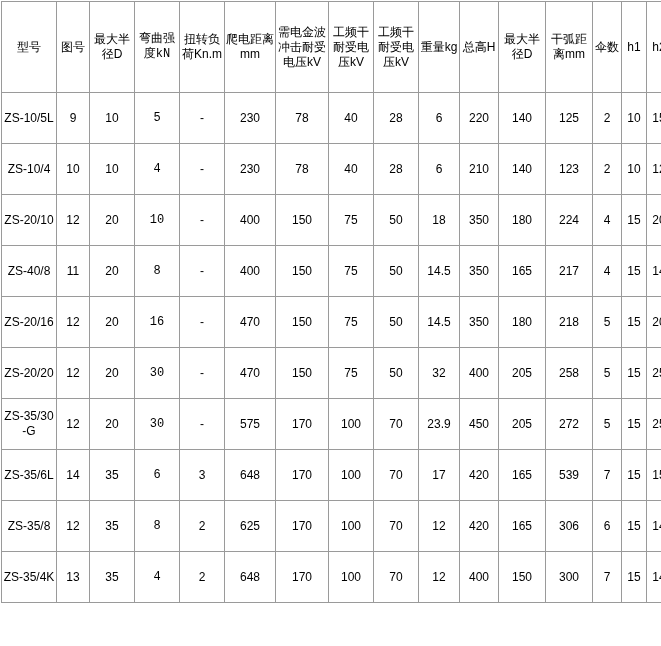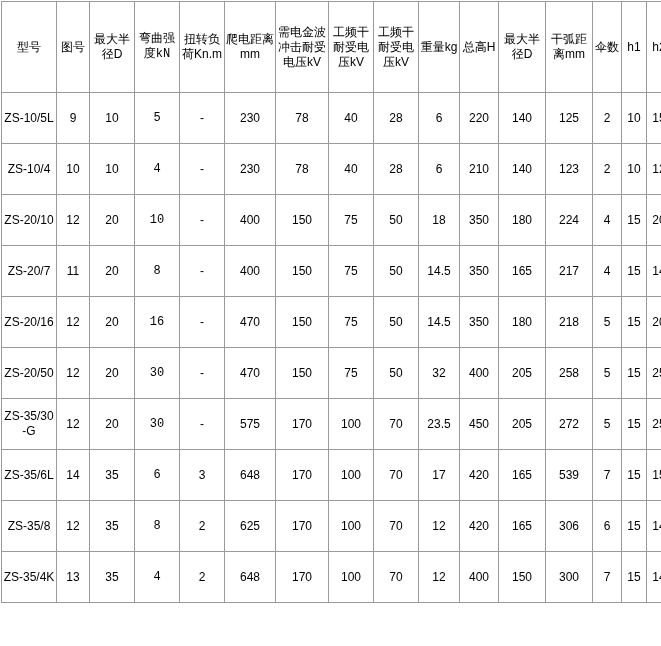--- a/index.html
+++ b/index.html
@@ -129,21 +129,21 @@
         <td class="c-wet">50</td>
         <td class="c-weight">18</td>
         <td class="c-total">350</td>
         <td class="c-maxd">180</td>
         <td class="c-arc">224</td>
         <td class="c-umb">4</td>
         <td class="c-h1">15</td>
         <td class="c-h2">20</td>
       </tr>
       <tr>
-        <td class="c-model">ZS-20/7</td>
+        <td class="c-model">ZS-40/8</td>
         <td class="c-fig">11</td>
         <td class="c-volt">20</td>
         <td class="c-bend">8</td>
         <td class="c-torsion">-</td>
         <td class="c-creep">400</td>
         <td class="c-imp">150</td>
         <td class="c-dry">75</td>
         <td class="c-wet">50</td>
         <td class="c-weight">14.5</td>
         <td class="c-total">350</td>
@@ -165,21 +165,21 @@
         <td class="c-wet">50</td>
         <td class="c-weight">14.5</td>
         <td class="c-total">350</td>
         <td class="c-maxd">180</td>
         <td class="c-arc">218</td>
         <td class="c-umb">5</td>
         <td class="c-h1">15</td>
         <td class="c-h2">20</td>
       </tr>
       <tr>
-        <td class="c-model">ZS-20/50</td>
+        <td class="c-model">ZS-20/20</td>
         <td class="c-fig">12</td>
         <td class="c-volt">20</td>
         <td class="c-bend">30</td>
         <td class="c-torsion">-</td>
         <td class="c-creep">470</td>
         <td class="c-imp">150</td>
         <td class="c-dry">75</td>
         <td class="c-wet">50</td>
         <td class="c-weight">32</td>
         <td class="c-total">400</td>
@@ -192,21 +192,21 @@
       <tr>
         <td class="c-model">ZS-35/30-G</td>
         <td class="c-fig">12</td>
         <td class="c-volt">20</td>
         <td class="c-bend">30</td>
         <td class="c-torsion">-</td>
         <td class="c-creep">575</td>
         <td class="c-imp">170</td>
         <td class="c-dry">100</td>
         <td class="c-wet">70</td>
-        <td class="c-weight">23.5</td>
+        <td class="c-weight">23.9</td>
         <td class="c-total">450</td>
         <td class="c-maxd">205</td>
         <td class="c-arc">272</td>
         <td class="c-umb">5</td>
         <td class="c-h1">15</td>
         <td class="c-h2">25</td>
       </tr>
       <tr>
         <td class="c-model">ZS-35/6L</td>
         <td class="c-fig">14</td>

